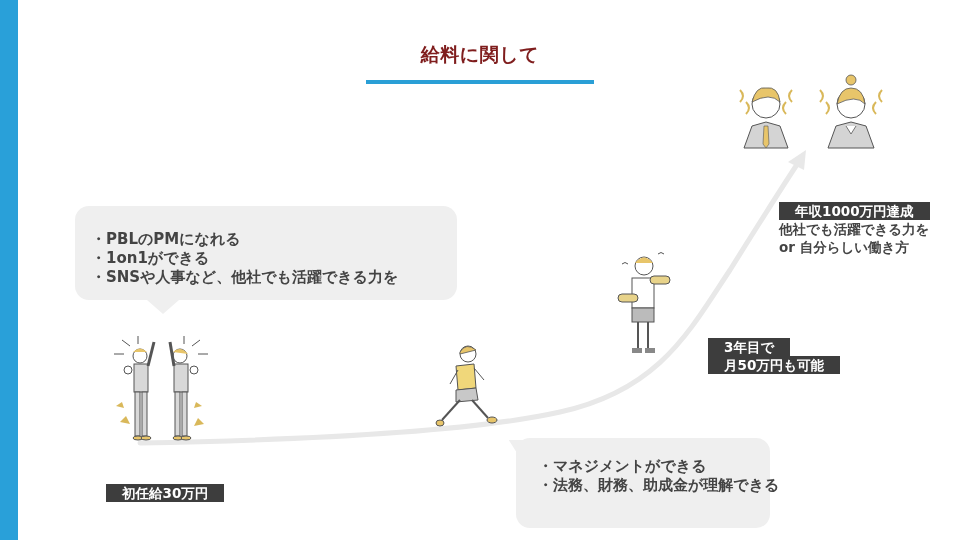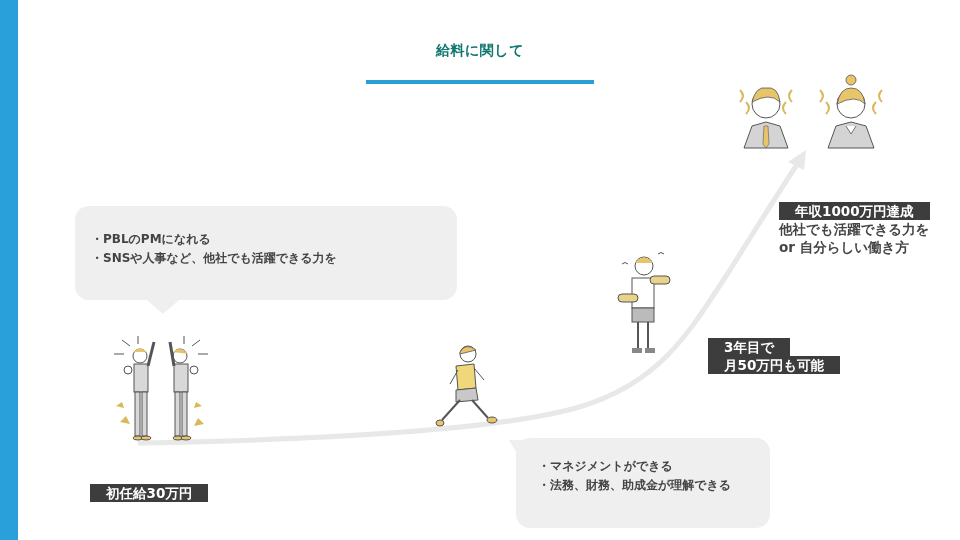--- a/index.html
+++ b/index.html
@@ -1,36 +1,36 @@
 <!DOCTYPE html>
 <html><head>
 <meta charset="utf-8">
 <style>
   html, body { margin:0; padding:0; }
   body { width:960px; height:540px; position:relative; background:#ffffff; overflow:hidden;
          font-family:"DejaVu Sans", "Liberation Sans", sans-serif; color:#444; }
   .sidebar-bar { position:absolute; left:0; top:0; width:18px; height:540px; background:#29a0d9; }
   .title { position:absolute; left:366px; top:42px; width:228px; text-align:center;
-           font-size:14px; font-weight:bold; color:#0f766e; letter-spacing:0.5px; }
+           font-size:19px; font-weight:bold; color:#7f1d1d; letter-spacing:0.5px; }
   .title-underline { position:absolute; left:366px; top:80px; width:228px; height:4px; background:#2a9fd6; }
   .curve { position:absolute; left:0; top:0; }
   .bubble { position:absolute; background:#efefef; border-radius:14px; }
   .bubble ul { list-style:none; margin:0; padding:0; }
-  .bubble li { font-size:12px; font-weight:bold; color:#444; line-height:19px; white-space:nowrap; }
+  .bubble li { font-size:15px; font-weight:bold; color:#444; line-height:19px; white-space:nowrap; }
   .bubble-1 { left:75px; top:206px; width:382px; height:94px; }
   .bubble-1 ul { position:absolute; left:16px; top:24px; }
   .bubble-1 .tail { position:absolute; left:72px; top:94px; width:0; height:0;
                     border-left:16px solid transparent; border-right:16px solid transparent; border-top:14px solid #efefef; }
   .bubble-2 { left:516px; top:438px; width:254px; height:90px; }
   .bubble-2 ul { position:absolute; left:22px; top:19px; }
   .bubble-2 .tail { position:absolute; left:-12px; top:2px; width:0; height:0;
                     border-top:26px solid #efefef; border-left:26px solid transparent; transform:skewX(-20deg); }
   .label-dark { position:absolute; font-size:13.5px; font-weight:bold; line-height:18px; }
   .label-dark span.hl { background:#3d3d3d; color:#fff; padding:0 16px; display:inline-block; }
-  .label-start { left:90px; top:484px; }
+  .label-start { left:106px; top:484px; }
   .label-mid { left:708px; top:338px; }
   .label-goal { left:779px; top:202px; color:#444; }
   .label-goal .line { display:block; white-space:nowrap; }
   .illus { position:absolute; }
 </style>
 </head>
 <body>
 
 <div class="sidebar-bar"></div>
 
@@ -38,20 +38,21 @@
 <div class="title-underline"></div>
 
 <svg class="curve" width="960" height="540">
   <path d="M140 443 C 300 440, 470 432, 560 412 C 660 390, 690 330, 730 270 C 760 222, 780 190, 800 160" fill="none" stroke="#e8e8e8" stroke-width="5" stroke-linecap="round"></path>
   <polygon points="806,150 788,162 804,170" fill="#e8e8e8"></polygon>
 </svg>
 
 <div class="bubble bubble-1">
   <ul>
     <li>・PBLのPMになれる</li>
+    <li>・1on1ができる</li>
     <li>・SNSや人事など、他社でも活躍できる力を</li>
   </ul>
   <div class="tail"></div>
 </div>
 
 <div class="bubble bubble-2">
   <div class="tail"></div>
   <ul>
     <li>・マネジメントができる</li>
     <li>・法務、財務、助成金が理解できる</li>

